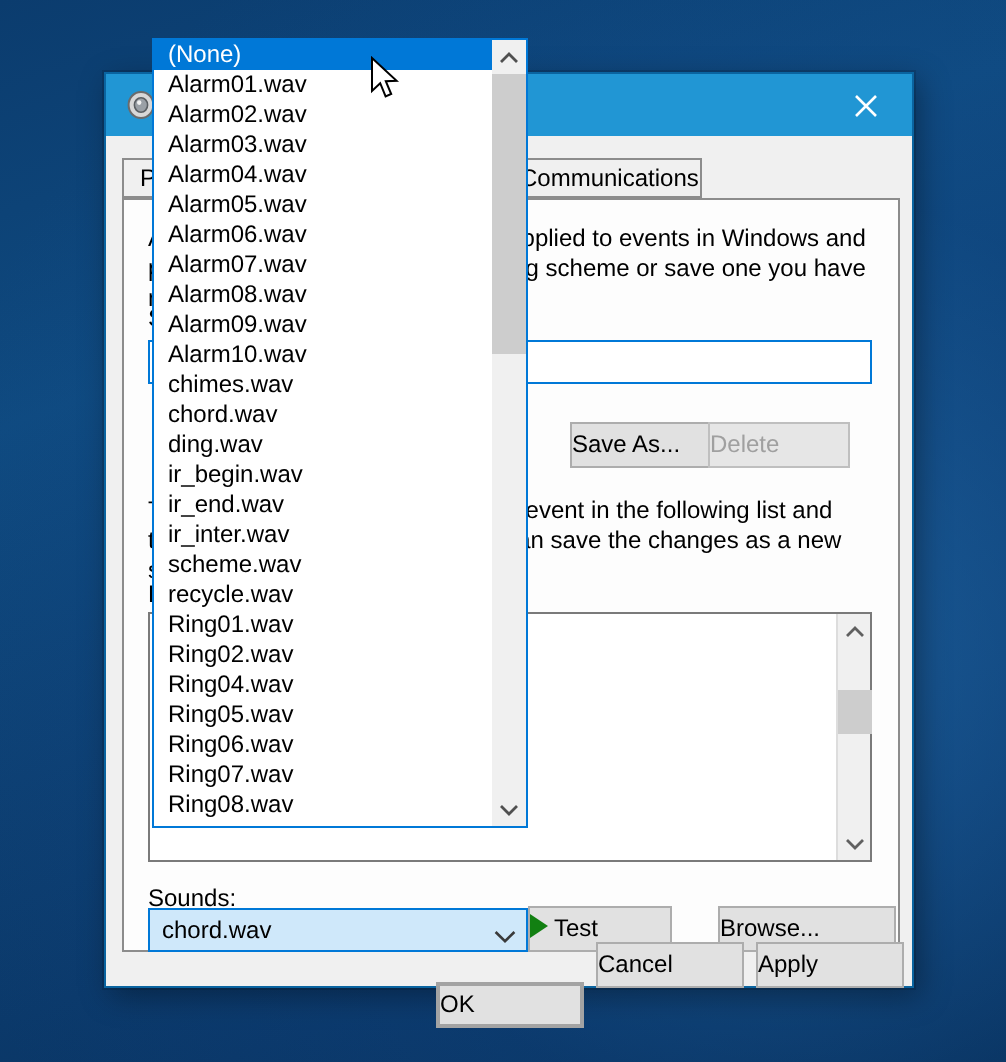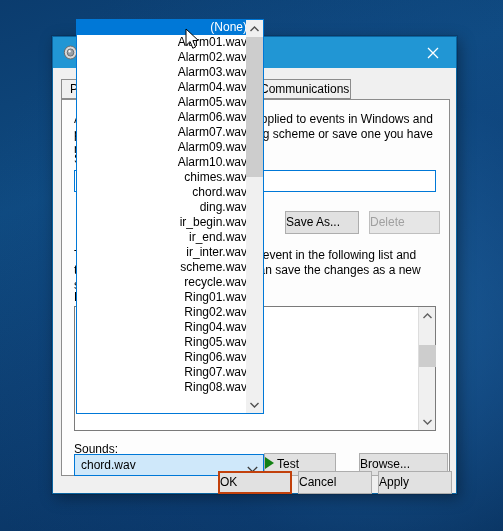--- a/index.html
+++ b/index.html
@@ -114,24 +114,24 @@
     position: absolute;
     background: #e1e1e1;
     border: 1px solid #adadad;
     font-size: 12px;
     color: #000;
     text-align: left;
     line-height: 21px;
     height: 23px;
   }
   .btn.disabled { color: #a0a0a0; background: #e6e6e6; border-color: #bfbfbf; }
-  .btn.default { border: 2px solid #c2410c; background: #e1e1e1; line-height: 19px; }
+  .btn.default { border: 2px solid #a3a3a3; background: #e1e1e1; line-height: 19px; margin-top: 20px; }
 
   #save-as-btn { left: 223px; top: 111px; width: 74px; }
-  #delete-btn  { left: 307px; top: 111px; width: 71px; }
+  #delete-btn  { left: 292px; top: 111px; width: 71px; }
 
   #events-list {
     position: absolute; left: 12px; top: 206px;
     width: 362px; height: 125px;
     background: #ffffff;
     border: 1px solid #7a7a7a;
   }
   .vscroll {
     position: absolute; right: 0; top: 0;
     width: 17px; height: 100%;
@@ -187,21 +187,21 @@
     position: absolute;
     left: 76px; top: 19px;
     width: 188px; height: 395px;
     background: #ffffff;
     border: 1px solid #0078d7;
     z-index: 50;
     overflow: hidden;
   }
   #dd-items {
     position: absolute; left: 0; top: 0;
-    width: 170px; height: 100%; text-align: right;
+    width: 170px; height: 100%;
   }
   .dd-item {
     height: 15px;
     line-height: 15px;
     font-size: 12px;
     color: #000;
     padding-left: 7px;
     white-space: nowrap;
     overflow: hidden;
   }
@@ -320,20 +320,21 @@
   <div id="dropdown">
     <div id="dd-items">
         <div class="dd-item selected">(None)</div>
         <div class="dd-item">Alarm01.wav</div>
         <div class="dd-item">Alarm02.wav</div>
         <div class="dd-item">Alarm03.wav</div>
         <div class="dd-item">Alarm04.wav</div>
         <div class="dd-item">Alarm05.wav</div>
         <div class="dd-item">Alarm06.wav</div>
         <div class="dd-item">Alarm07.wav</div>
+        <div class="dd-item">Alarm08.wav</div>
         <div class="dd-item">Alarm09.wav</div>
         <div class="dd-item">Alarm10.wav</div>
         <div class="dd-item">chimes.wav</div>
         <div class="dd-item">chord.wav</div>
         <div class="dd-item">ding.wav</div>
         <div class="dd-item">ir_begin.wav</div>
         <div class="dd-item">ir_end.wav</div>
         <div class="dd-item">ir_inter.wav</div>
         <div class="dd-item">scheme.wav</div>
         <div class="dd-item">recycle.wav</div>

